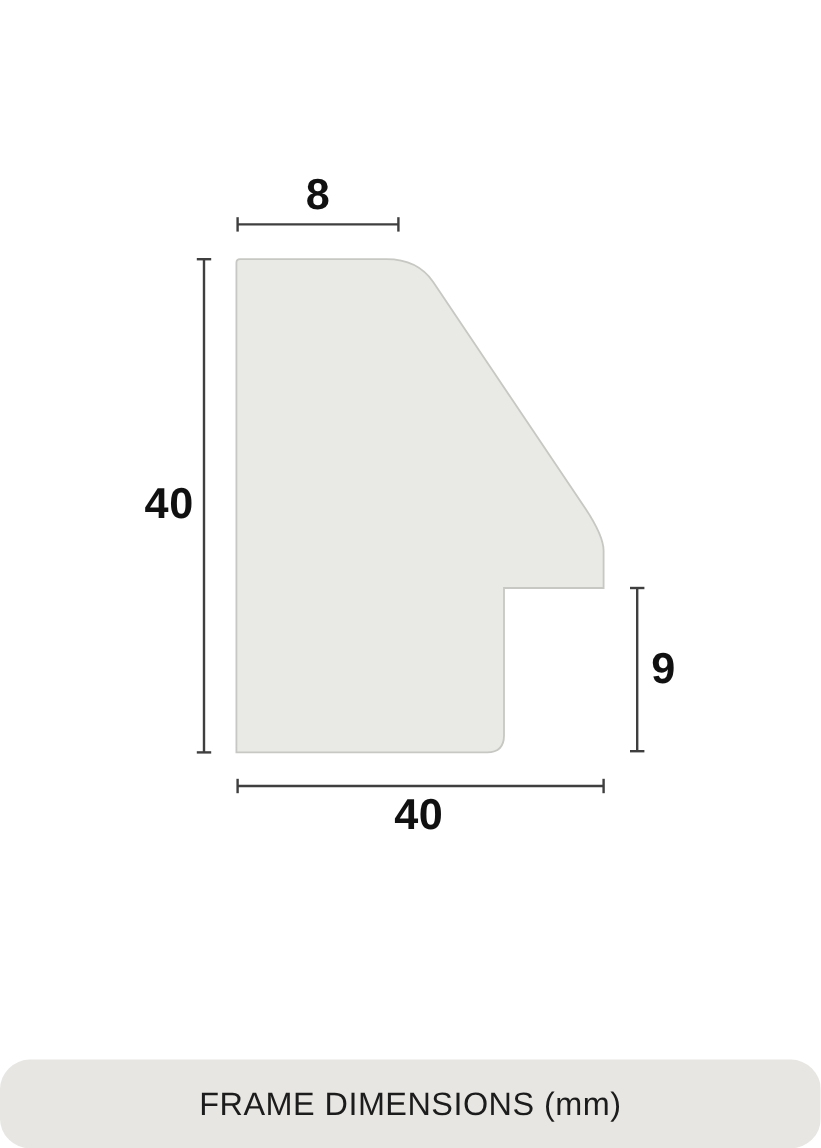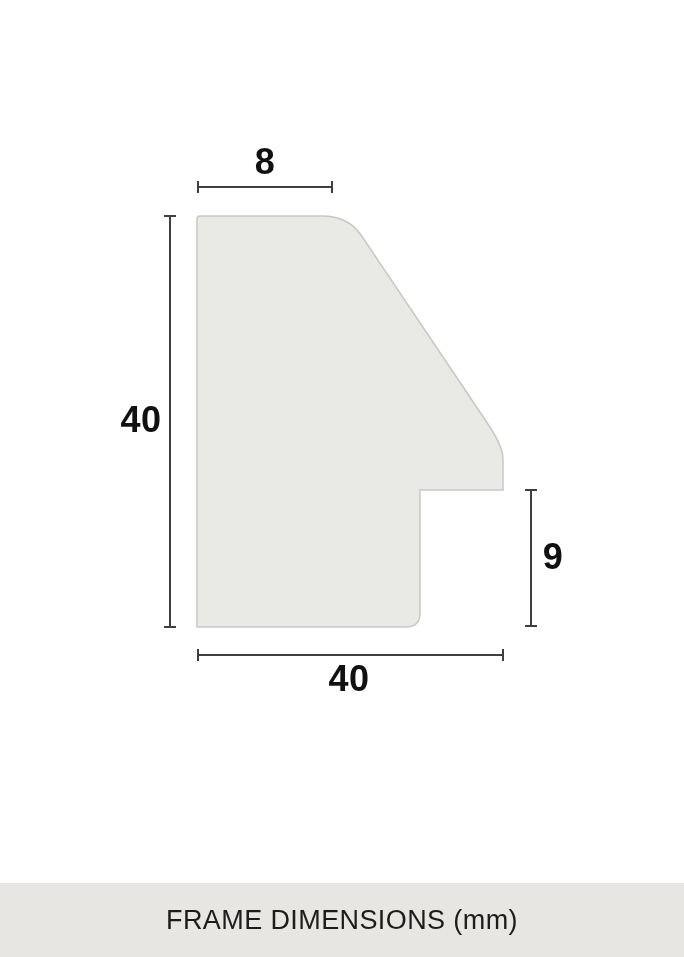--- a/index.html
+++ b/index.html
@@ -46,20 +46,21 @@
   .footer-bar {
     position: absolute;
     left: 0;
     bottom: 0;
     width: 100%;
     height: 74px;
     background: var(--footer-bg, #e7e6e2);
     display: flex;
     align-items: center;
     justify-content: center;
+    border-radius: 25px;
   }
   .footer-caption {
     color: var(--footer-text, #1c1c1c);
     font-size: 27px;
     font-weight: 400;
     letter-spacing: 0.4px;
     white-space: nowrap;
   }
 </style>
 </head>

